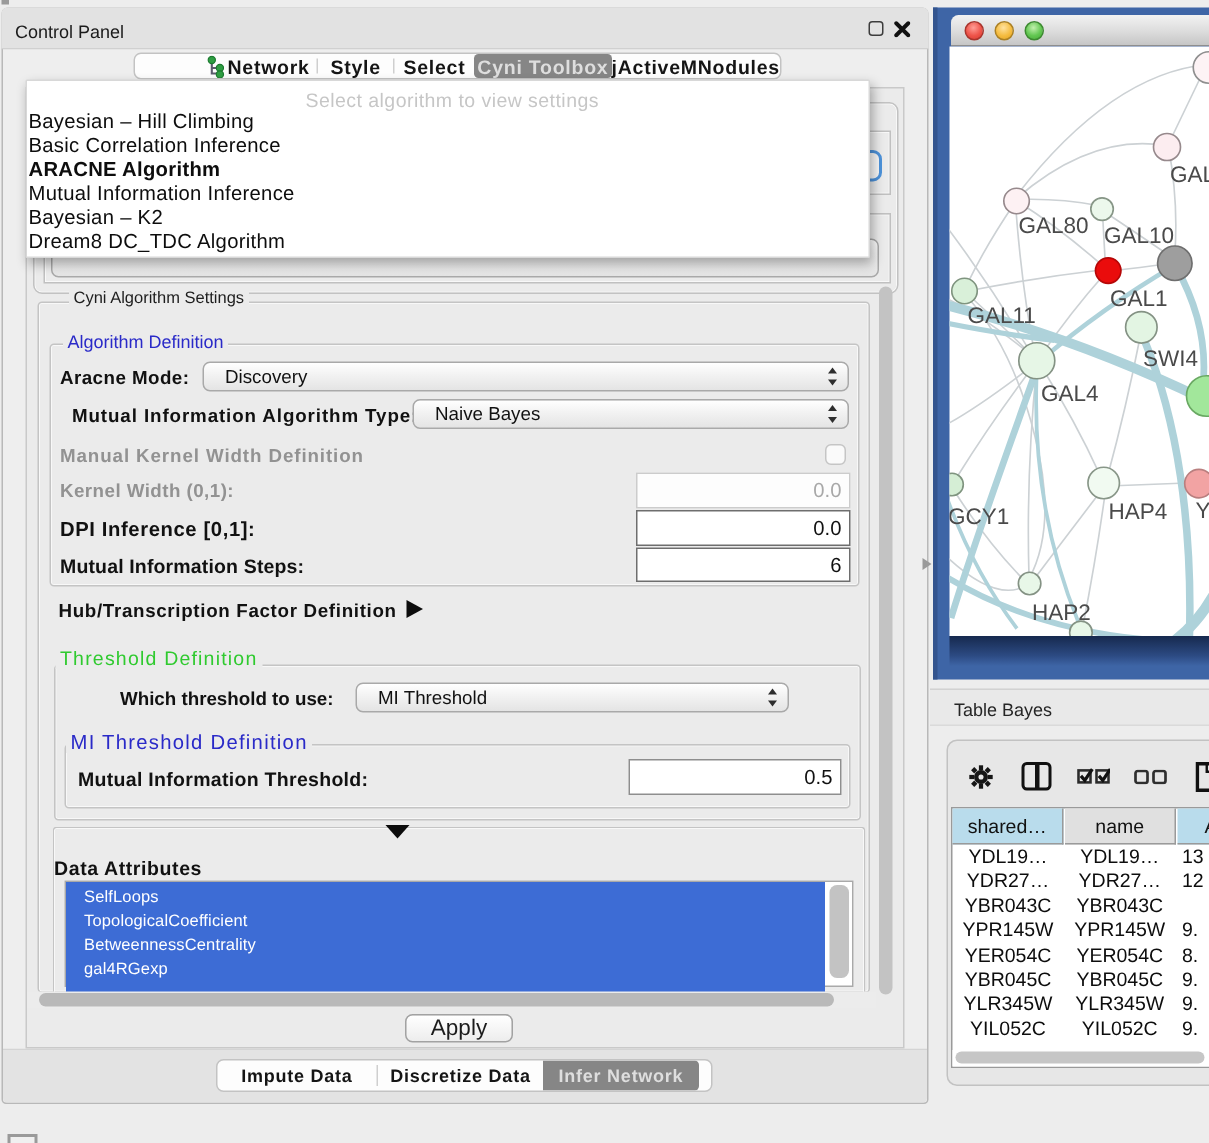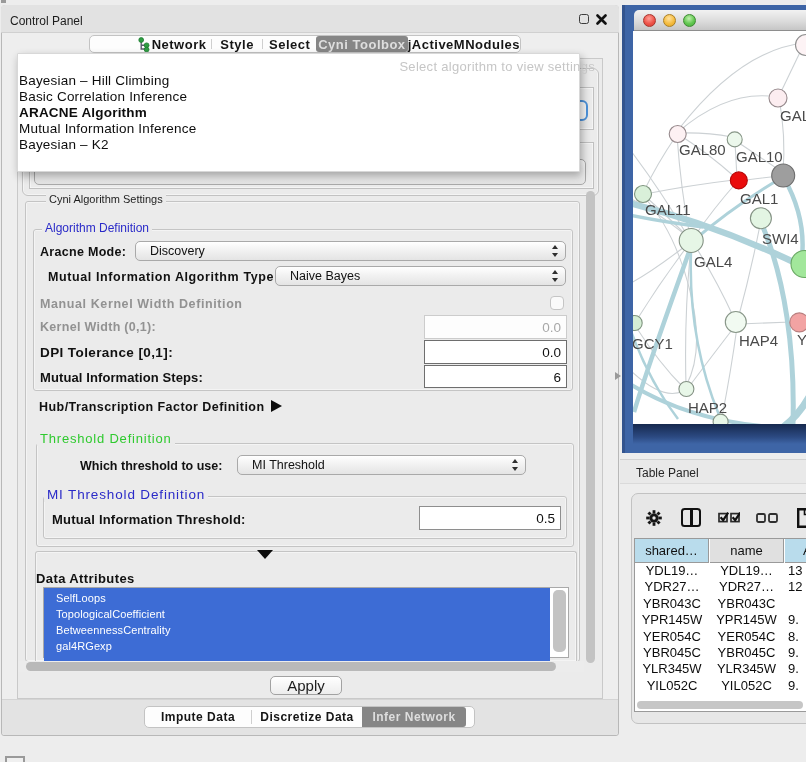--- a/index.html
+++ b/index.html
@@ -53,21 +53,21 @@
   border-top:4.5px solid #2e2e2e; }
 
 .fld { position:absolute; background:#fff; font-size:13.5px; color:#111;
   text-align:right; }
 .fld span { position:absolute; right:5px; top:50%; transform:translateY(-50%); }
 
 
 #popup { left:17px; top:53px; width:563px; height:119px; background:#ffffff;
   border:1px solid #d8d8d8; box-shadow:2px 4px 8px rgba(0,0,0,0.32);
   border-radius:1px; }
-#popup .hd { position:absolute; top:5px; left:16px; width:100%; text-align:right;
+#popup .hd { position:absolute; top:5px; left:3px; width:100%; text-align:center;
   font-size:13px; color:#c6c6c6; letter-spacing:0.3px; }
 #popup .it { position:absolute; left:1px; font-size:13.5px; color:#0d0d0d;
   letter-spacing:0.2px; white-space:nowrap; }
 
 
 .sbthumb { position:absolute; background:#c3c3c3; border-radius:5px; }
 
 
 #bluezone { left:622px; top:5px; width:184px; height:448px; background:#3e65a6; }
 #netwin-tbar { left:634px; top:10px; width:172px; height:21px;
@@ -127,21 +127,21 @@
     </div>
 
   <div class="lbl dis" style="left:40px;top:297px;letter-spacing:0.6px;">Manual Kernel Width Definition</div>
   <div class="abs" style="left:550px;top:296px;width:14px;height:14px;background:#fafafa;border:1.5px solid #c5c5c5;border-radius:4px;"></div>
 
   <div class="lbl dis" style="left:40px;top:320px;">Kernel Width (0,1):</div>
   <div class="fld" style="left:424px;top:315px;width:143px;height:24px;background:#fdfdfd;border:1px solid #cccccc;color:#a8a8a8;">
       <span>0.0</span>
     </div>
 
-  <div class="lbl" style="left:40px;top:345px;font-size:13.5px;letter-spacing:0.4px;">DPI Tolerance [0,1]:</div>
+  <div class="lbl" style="left:40px;top:345px;font-size:13.5px;letter-spacing:0.4px;">DPI Inference [0,1]:</div>
   <div class="fld" style="left:424px;top:340px;width:143px;height:24px;border:1.5px solid #6e6e6e;">
       <span>0.0</span>
     </div>
 
   <div class="lbl" style="left:40px;top:370px;font-size:13px;letter-spacing:0.1px;">Mutual Information Steps:</div>
   <div class="fld" style="left:424px;top:365px;width:143px;height:23px;border:1.5px solid #6e6e6e;">
       <span>6</span>
     </div>
 
   <div class="lbl" style="left:39px;top:400px;letter-spacing:0.45px;">Hub/Transcription Factor Definition</div>
@@ -209,20 +209,21 @@
     <div class="tab" style="flex:1;">jActiveMNodules</div>
   </div>
 
   <div class="abs" id="popup">
     <div class="hd">Select algorithm to view settings</div>
     <div class="it" style="top:19px;">Bayesian – Hill Climbing</div>
     <div class="it" style="top:35px;">Basic Correlation Inference</div>
     <div class="it" style="top:51px;font-weight:700;">ARACNE Algorithm</div>
     <div class="it" style="top:67px;">Mutual Information Inference</div>
     <div class="it" style="top:83px;">Bayesian – K2</div>
+    <div class="it" style="top:99px;">Dream8 DC_TDC Algorithm</div>
   </div>
 
   <div class="abs" style="left:615px;top:372px;width:0;height:0;border-top:4px solid transparent;border-bottom:4px solid transparent;border-left:6px solid #9a9a9a;"></div>
 
   <div class="abs" style="left:5px;top:756px;width:20px;height:10px;border:2px solid #9a9a9a;background:#f0f0f0;"></div>
 
   <div class="abs" id="bluezone"></div>
   <div class="abs" style="left:622px;top:5px;width:3px;height:448px;background:#33548e;"></div>
 
   <div class="abs" id="netwin-tbar"></div>
@@ -301,21 +302,21 @@
         <text x="-1" y="318">GCY1</text>
         <text x="106" y="315">HAP4</text>
         <text x="164" y="314">Y</text>
         <text x="55" y="382">HAP2</text>
       </g>
     </svg>
   </div>
   <div class="abs" id="canvshadow"></div>
 
   <div class="abs" id="tpbar">
-      <span class="t">Table Panel</span>
+      <span class="t">Table Bayes</span>
     </div>
   <div class="abs" id="tcontainer"></div>
 
   <svg class="abs" style="left:646px;top:510px;" width="16" height="16" viewBox="0 0 16 16">
     <g fill="#161616">
       <circle cx="8" cy="8" r="4.6"></circle>
       <g>
         <rect x="6.6" y="0.2" width="2.8" height="3.4"></rect>
         <rect x="6.6" y="12.4" width="2.8" height="3.4"></rect>
         <rect x="0.2" y="6.6" width="3.4" height="2.8"></rect>

